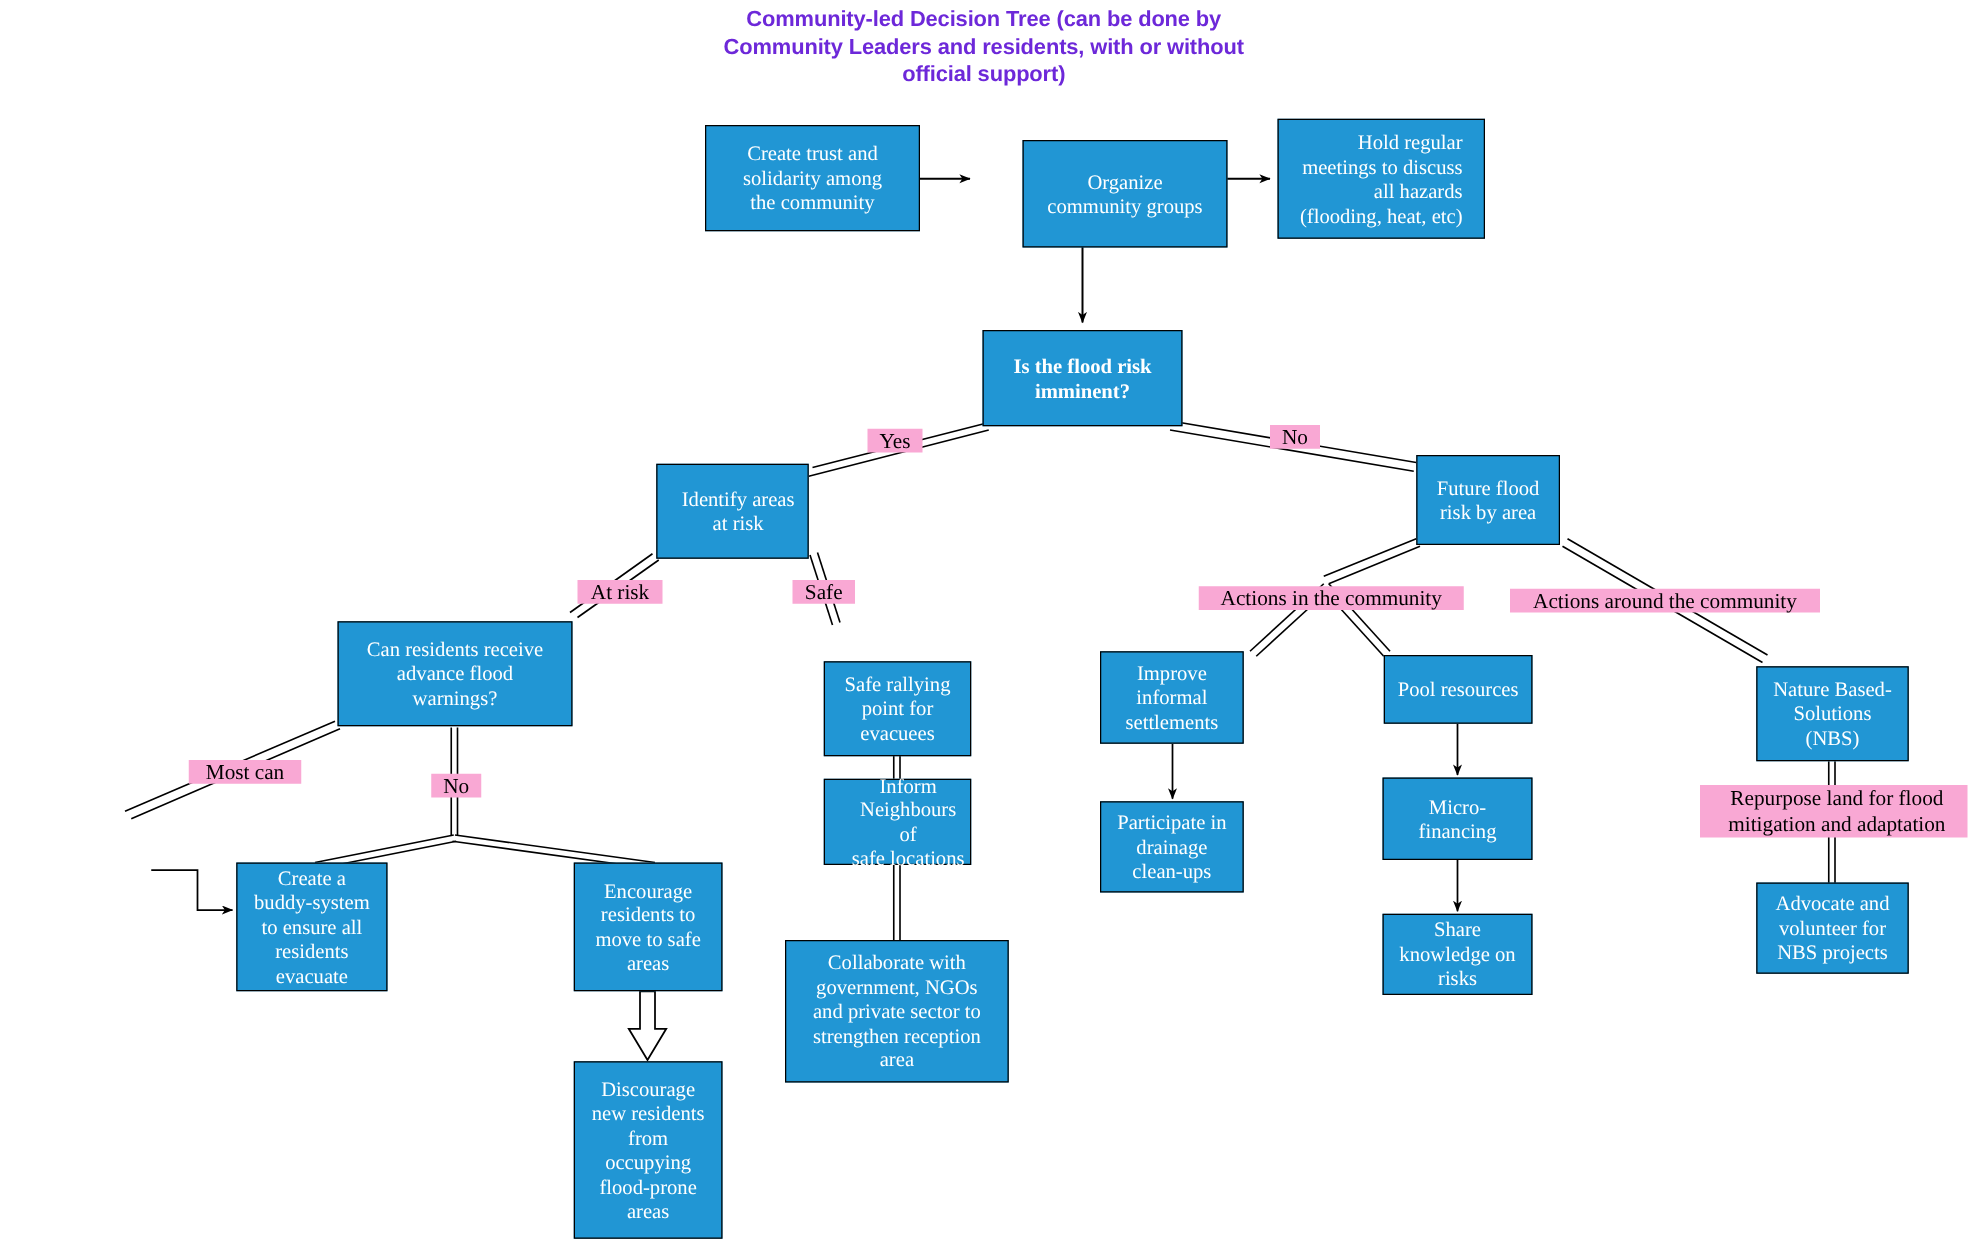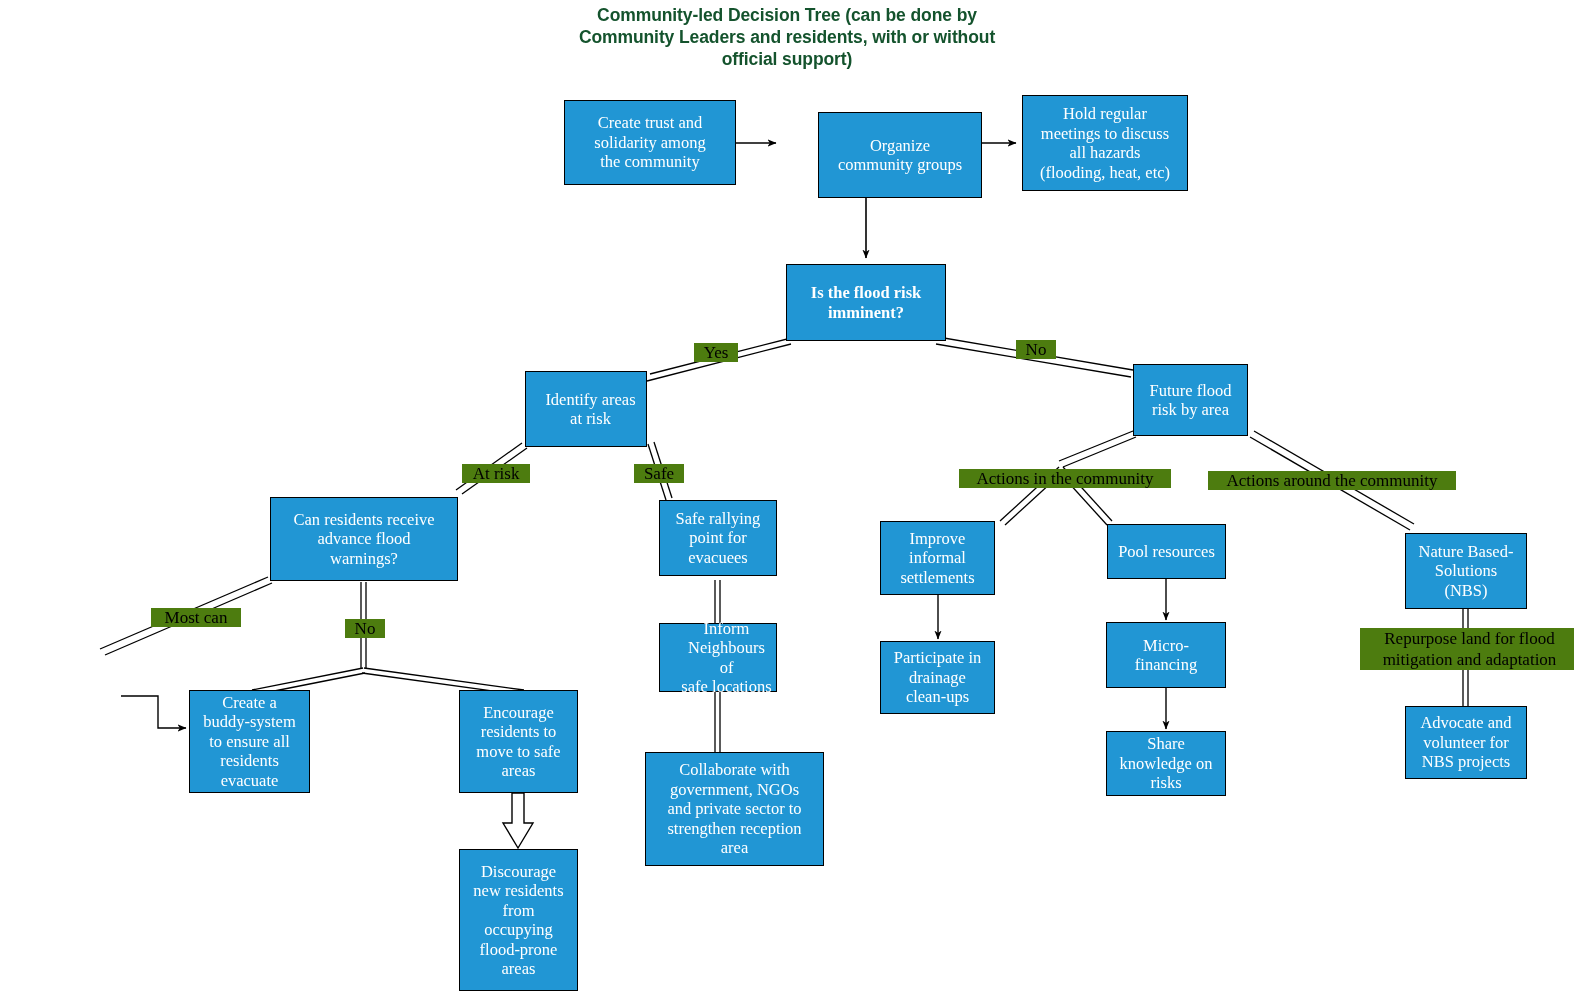--- a/index.html
+++ b/index.html
@@ -22,21 +22,21 @@
   #title {
     position: absolute;
     left: 0;
     top: 4px;
     width: 1574px;
     text-align: center;
     font-family: "Liberation Sans", "DejaVu Sans", sans-serif;
     font-weight: bold;
     font-size: 17.5px;
     line-height: 22px;
-    color: #14532d;
+    color: #6d28d9;
     white-space: pre-line;
     letter-spacing: -0.1px;
   }
   #edges {
     position: absolute;
     left: 0;
     top: 0;
     width: 1574px;
     height: 992px;
     pointer-events: none;
@@ -57,21 +57,21 @@
     padding: 1px 3px;
     z-index: 3;
   }
   .elabel {
     position: absolute;
     color: #000000;
     font-size: 17px;
     line-height: 19px;
     white-space: pre-line;
     text-align: center;
-    background: #4d7c0f;
+    background: #f9a8d4;
     z-index: 2;
     padding: 0 2px;
   }
 </style>
 </head>
 <body>
 
 <div id="stage">
 
   <div id="title">Community-led Decision Tree (can be done by
@@ -183,39 +183,39 @@
     </g>
   </svg>
 
   <div class="node" style="left:564px; top:100px; width:172px; height:85px;">Create trust and
 solidarity among
 the community</div>
 
   <div class="node" style="left:786px; top:112px; width:164px; height:86px;margin-left:32px;">Organize
 community groups</div>
 
-  <div class="node" style="left:1022px; top:95px; width:166px; height:96px;">Hold regular
+  <div class="node" style="left:1022px; top:95px; width:166px; height:96px;text-align:right;">Hold regular
 meetings to discuss
 all hazards
 (flooding, heat, etc)</div>
 
   <div class="node" style="left:786px; top:264px; width:160px; height:77px;font-weight:bold;">Is the flood risk
 imminent?</div>
 
   <div class="node" style="left:525px; top:371px; width:122px; height:76px;padding-left:12px;">Identify areas
 at risk</div>
 
   <div class="node" style="left:1133px; top:364px; width:115px; height:72px;">Future flood
 risk by area</div>
 
   <div class="node" style="left:270px; top:497px; width:188px; height:84px;">Can residents receive
 advance flood
 warnings?</div>
 
-  <div class="node" style="left:659px; top:500px; width:118px; height:76px;">Safe rallying
+  <div class="node" style="left:659px; top:529px; width:118px; height:76px;">Safe rallying
 point for
 evacuees</div>
 
 
   <div class="node" style="left:189px; top:690px; width:121px; height:103px;">Create a
 buddy-system
 to ensure all
 residents
 evacuate</div>
 
@@ -228,21 +228,21 @@
 new residents
 from
 occupying
 flood-prone
 areas</div>
 
   <div class="node" style="left:659px; top:623px; width:118px; height:69px;padding-left:20px;">Inform
 Neighbours of
 safe locations</div>
 
-  <div class="node" style="left:628px; top:752px; width:179px; height:114px;margin-left:17px;">Collaborate with
+  <div class="node" style="left:628px; top:752px; width:179px; height:114px;">Collaborate with
 government, NGOs
 and private sector to
 strengthen reception
 area</div>
 
   <div class="node" style="left:880px; top:521px; width:115px; height:74px;">Improve
 informal
 settlements</div>
 
   <div class="node" style="left:880px; top:641px; width:115px; height:73px;">Participate in

